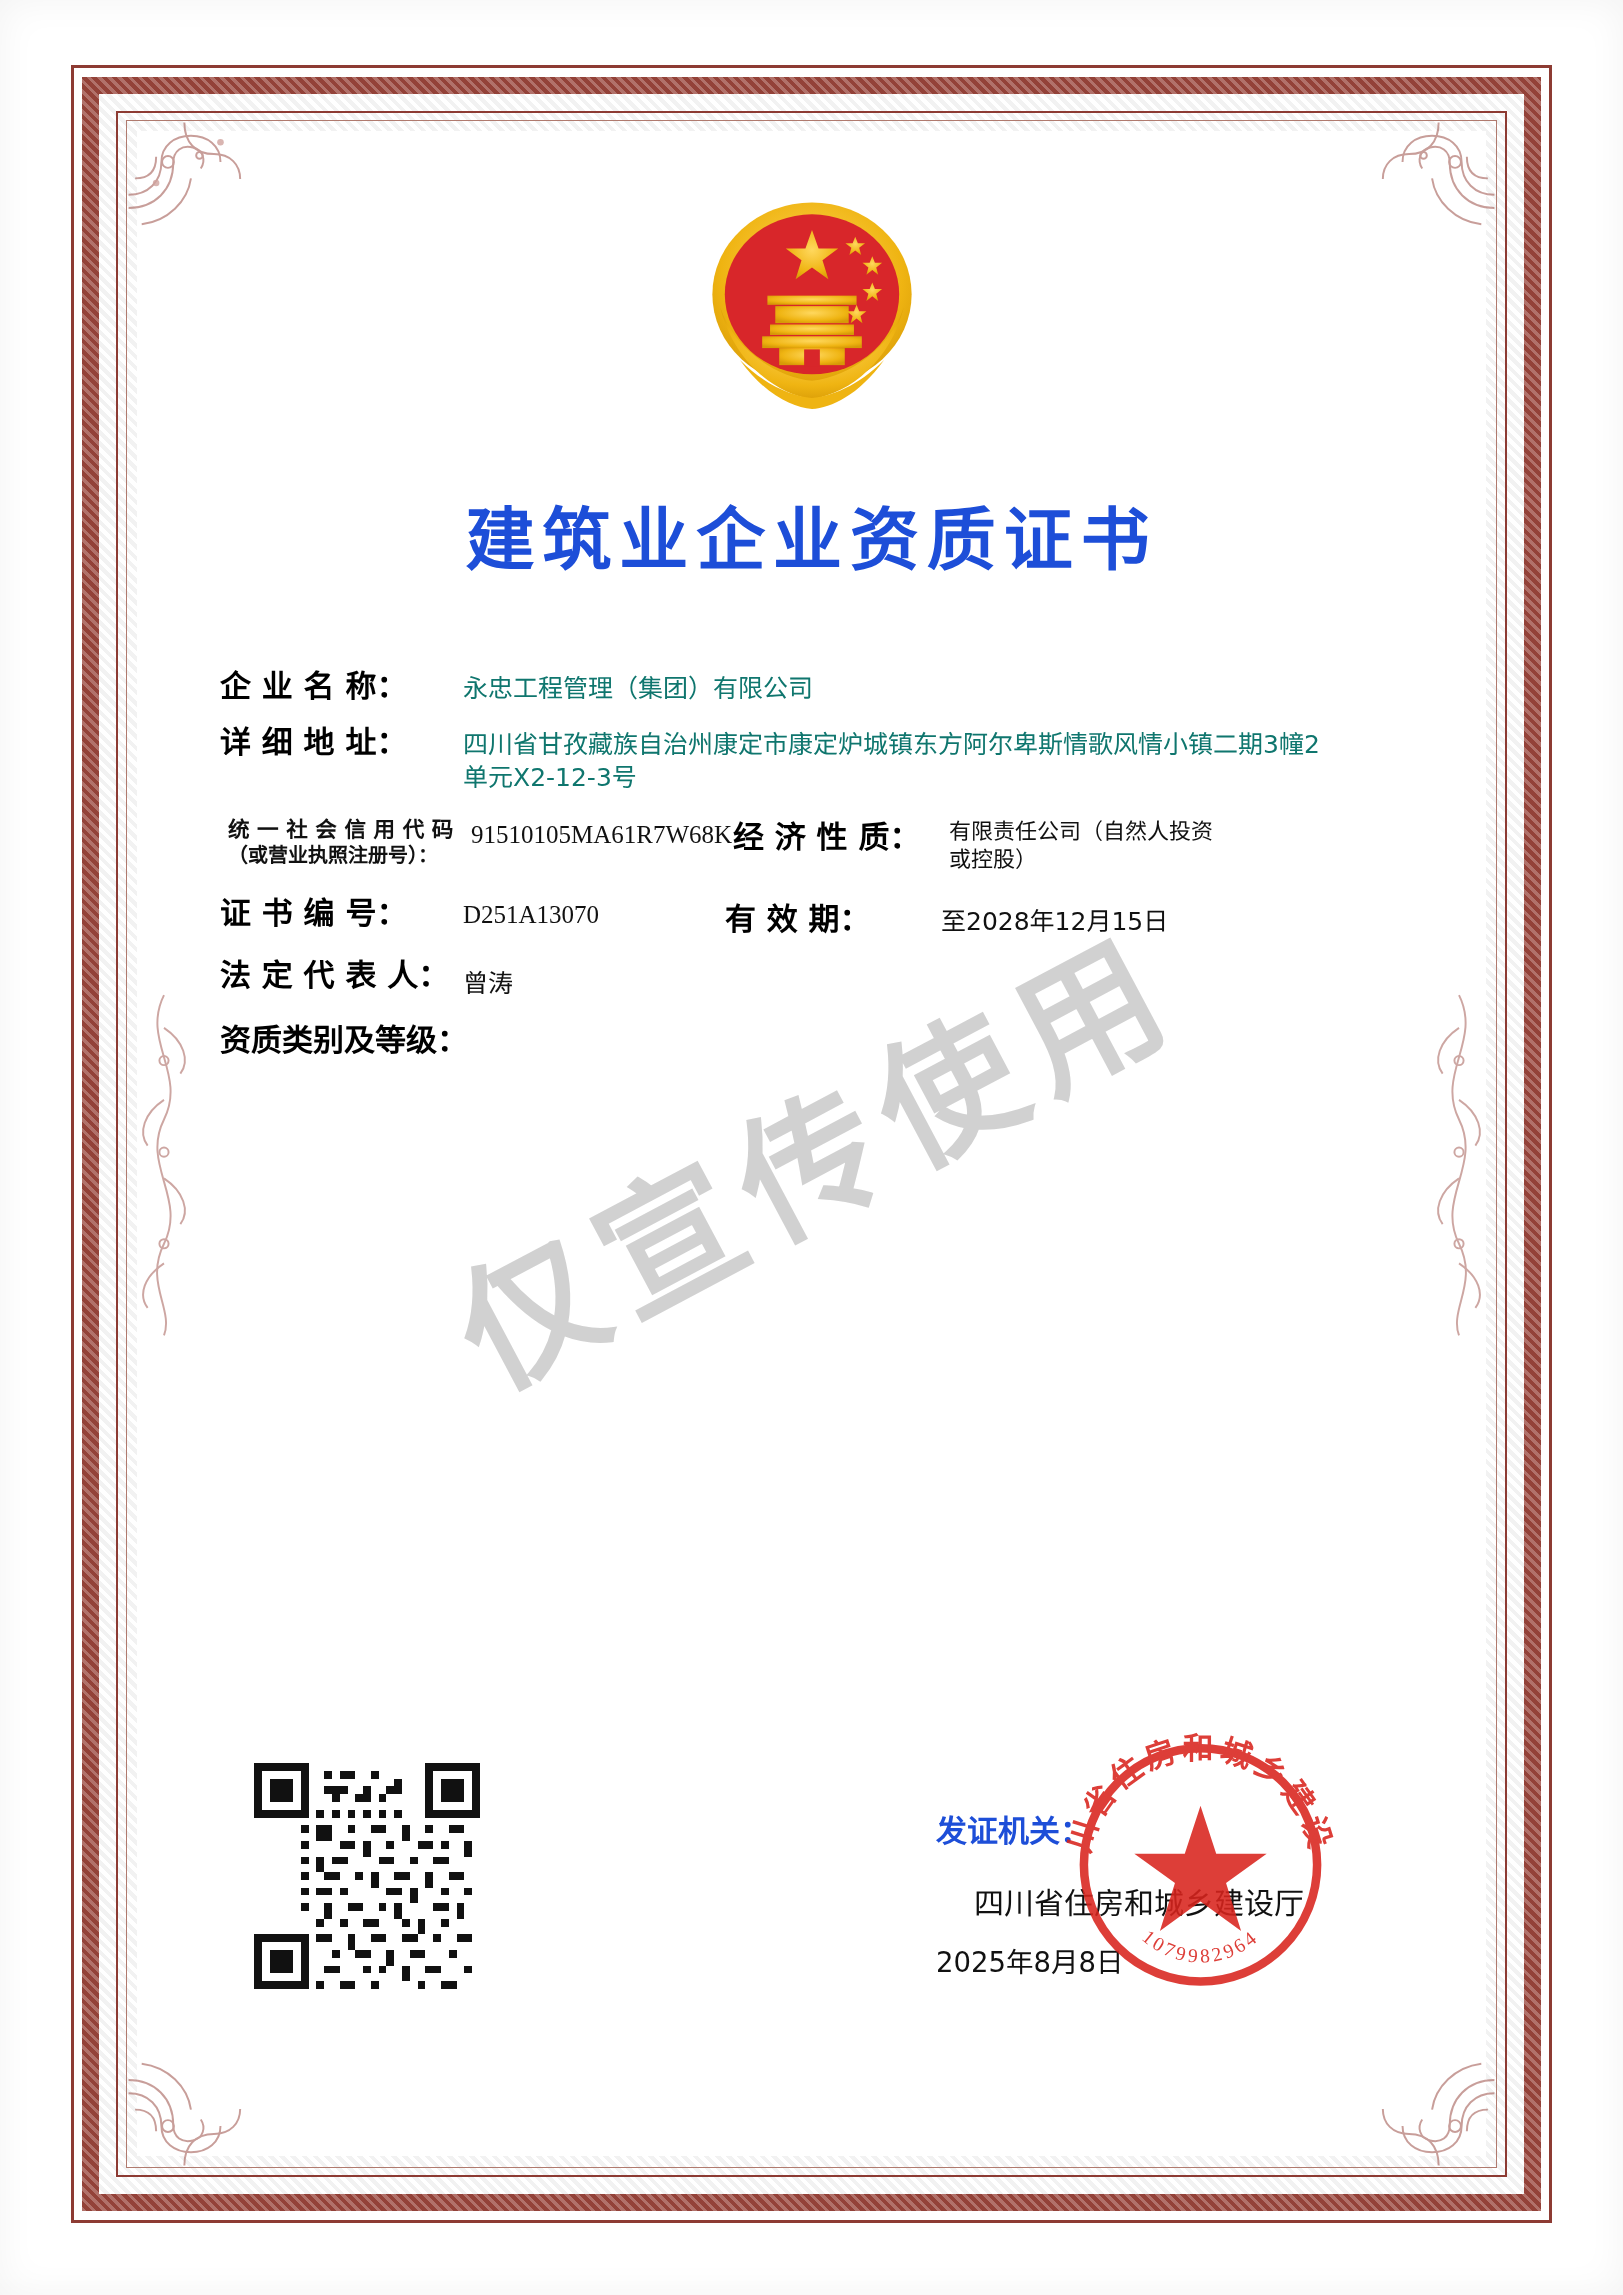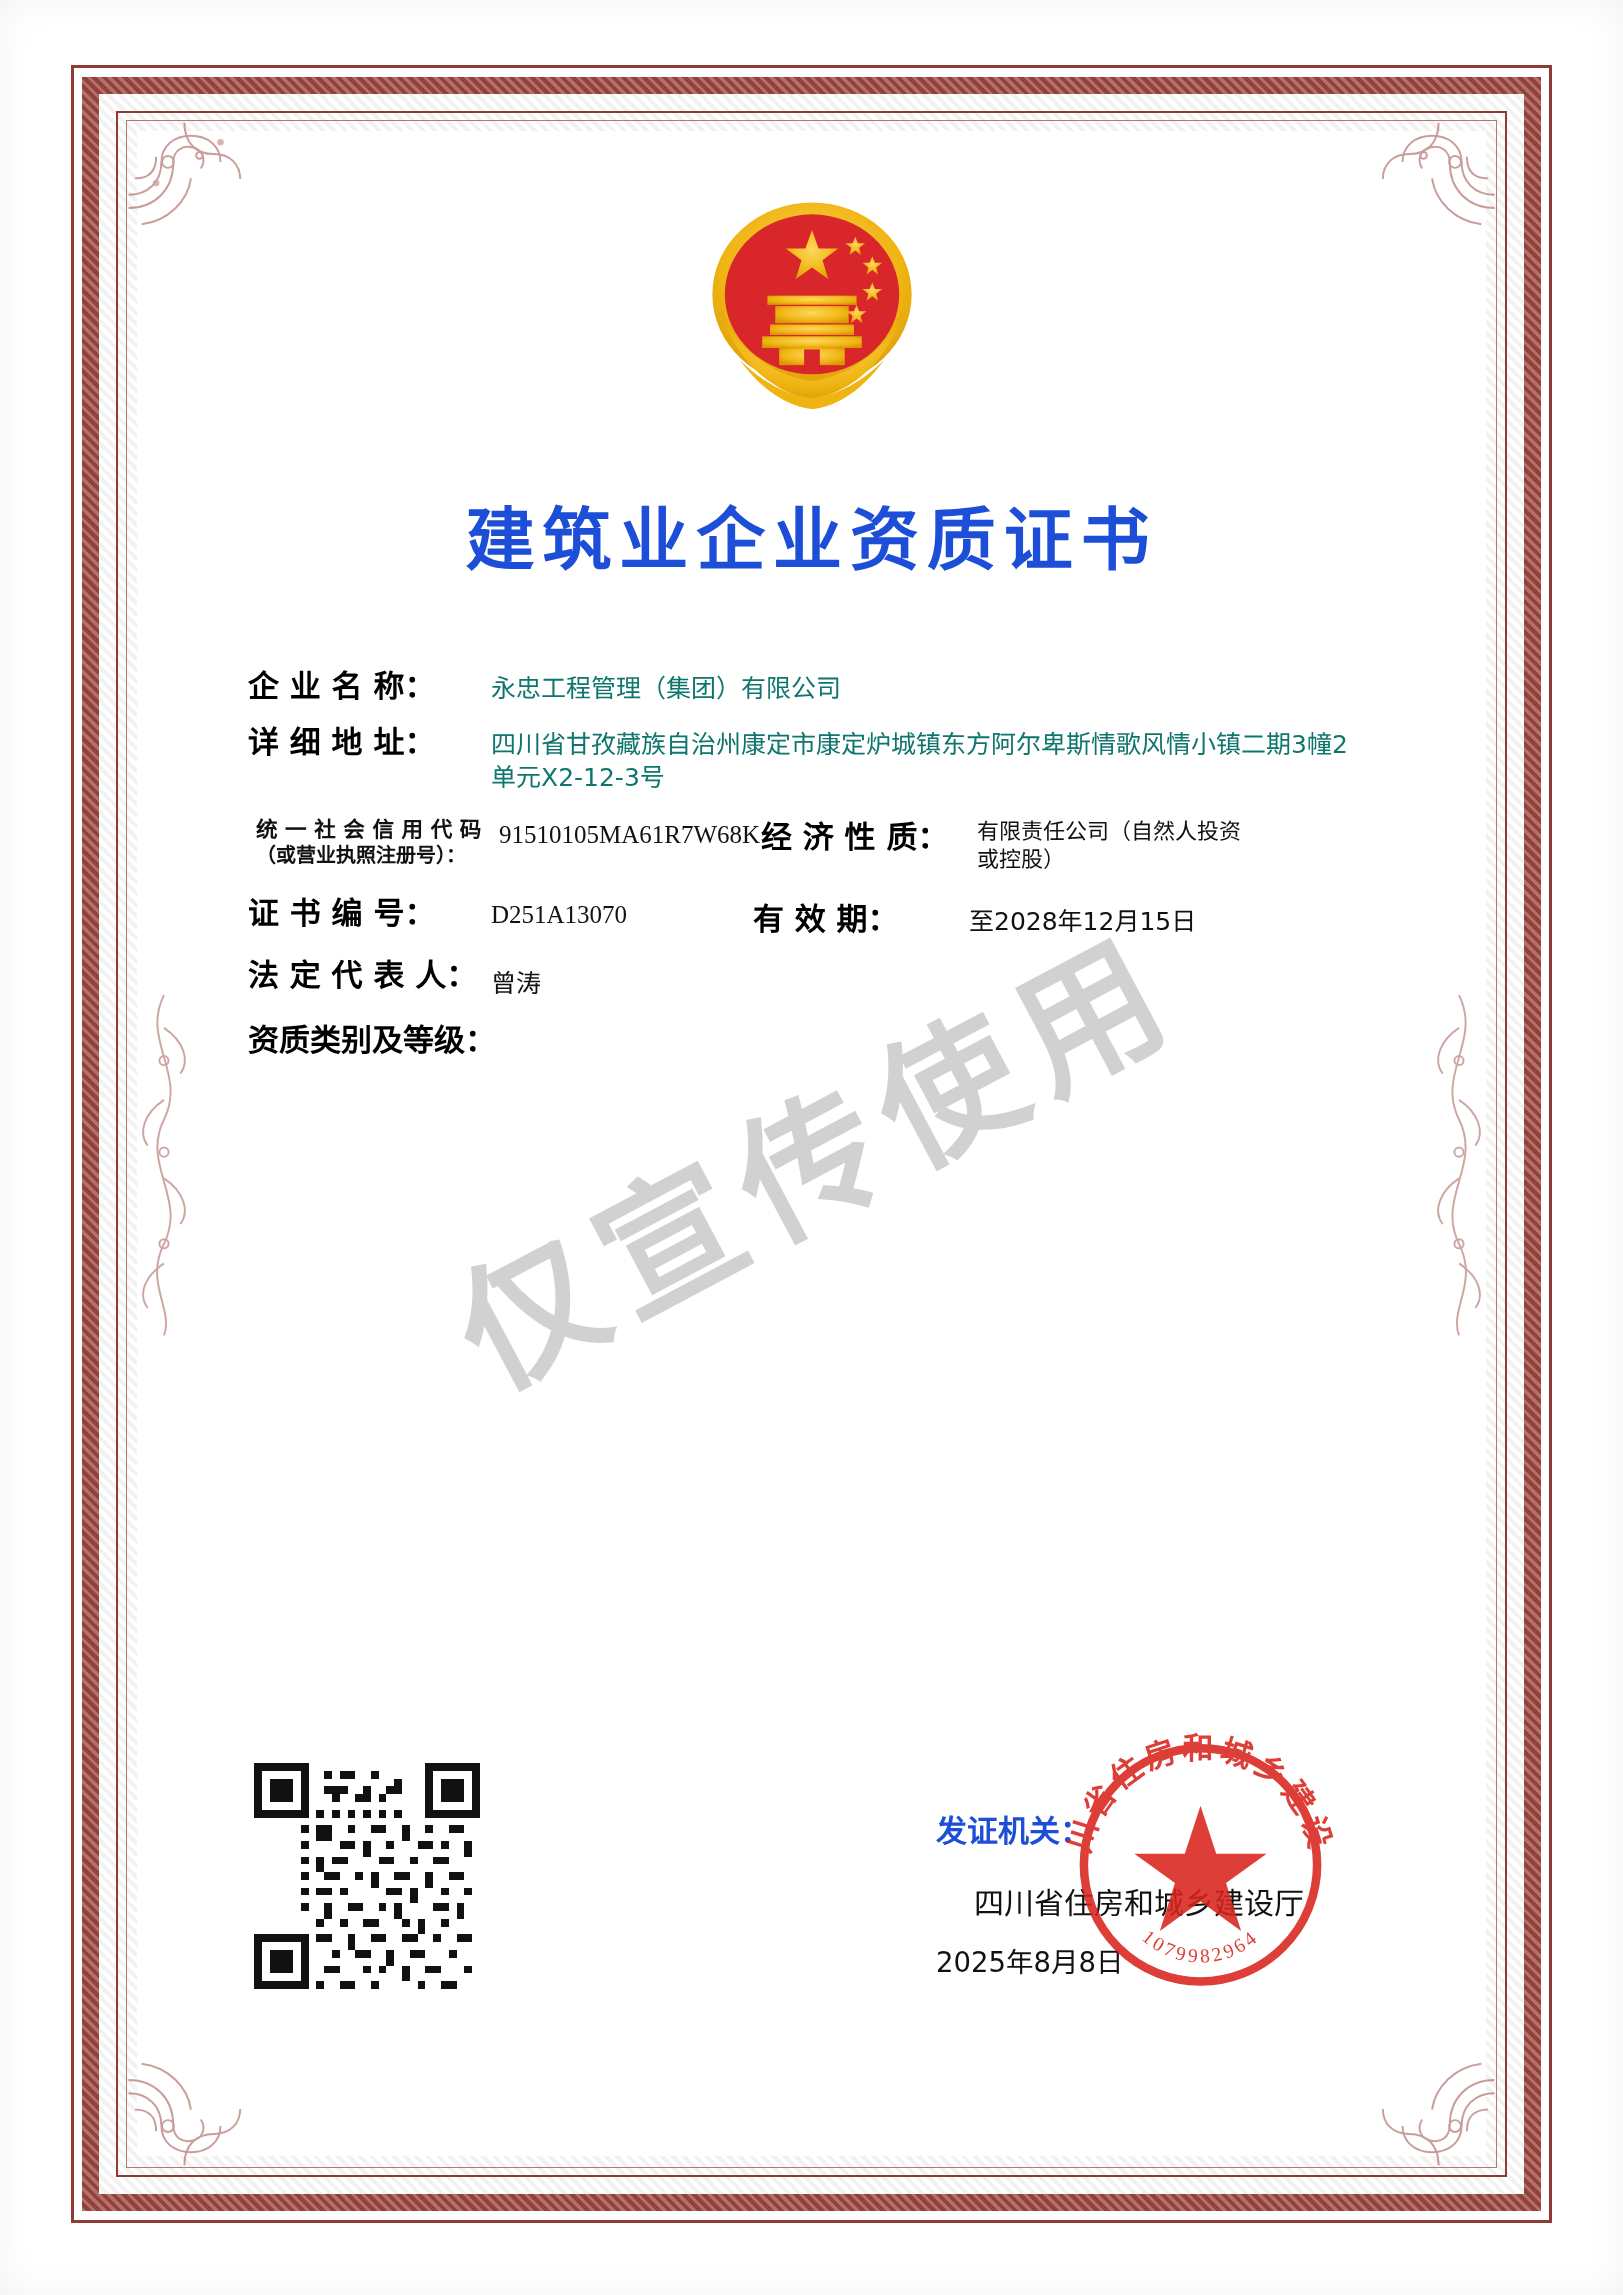--- a/index.html
+++ b/index.html
@@ -94,21 +94,21 @@
     font-weight:bold;
     font-size:69px;
     letter-spacing:7.9px;
     color:#1d4ed8;
     white-space:nowrap;
   }
 
   
   .fields{
     position:absolute;
-    left:248px;right:164px;top:667px;
+    left:220px;right:164px;top:667px;
     color:#111;
   }
   .row{
     position:relative;
     display:flex;
     align-items:flex-start;
     margin-bottom:17px;
   }
   .lbl{
     font-family:"DejaVu Sans","Liberation Sans",sans-serif;

